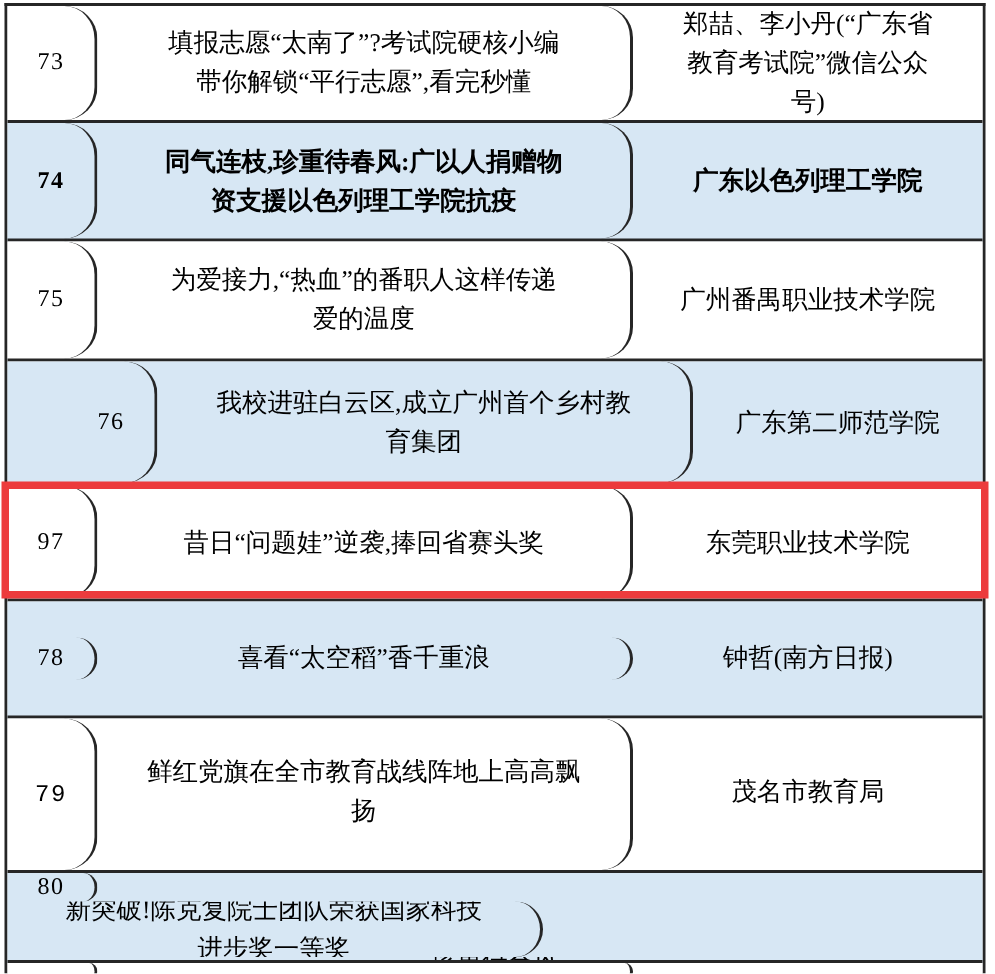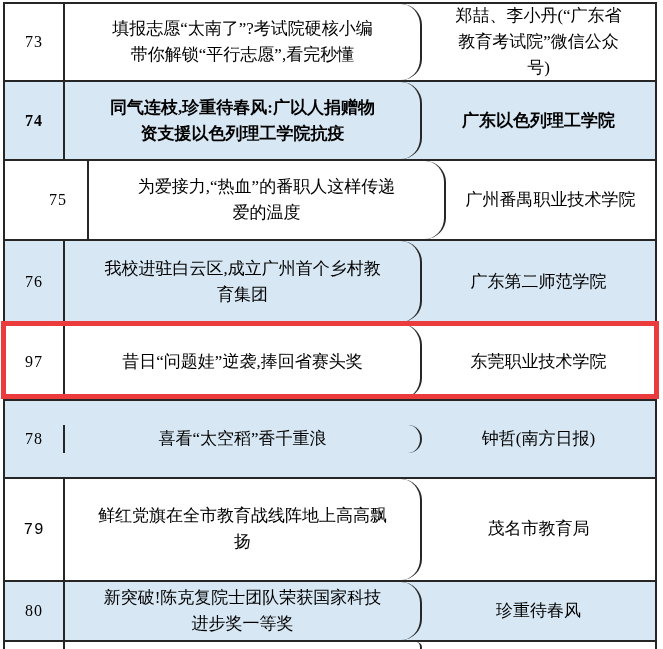--- a/index.html
+++ b/index.html
@@ -43,36 +43,37 @@
     line-height: 26px;
     white-space: pre-line;
     padding: 1px 2px;
     overflow: hidden;
   }
   .c-rank {
     width: 60px;
     border-right: 2px solid var(--line, #262626);
     font-size: 16px;
     letter-spacing: 1px;
+    border-radius: 22px;
   }
   .c-title {
     width: 357px;
     border-right: 2px solid var(--line, #262626);
     border-radius: 21px;
   }
   .c-source { flex: 1; }
   
   .r73 { height: 78px; }
   .r74 { height: 79px; font-weight: bold; }
-  .r75 { height: 80px; padding-left: 24px; }
-  .r76 { height: 83px; }
+  .r75 { height: 80px; }
+  .r76 { height: 83px; padding-left: 40px; }
   .r77 { height: 77px; }
   .r78 { height: 78px; align-items: center; }
   .r79 { height: 103px; font-family: Liberation Mono, monospace; }
-  .r80 { height: 60px; }
+  .r80 { height: 60px; flex-direction: column; }
   .r-partial { height: 11px; border-bottom: none; }
   .highlight-box {
     position: absolute;
     left: 1px;
     top: 321px;
     width: 658px;
     height: 78px;
     box-sizing: border-box;
     border: 5px solid var(--accent, #ec3b3d);
     pointer-events: none;

